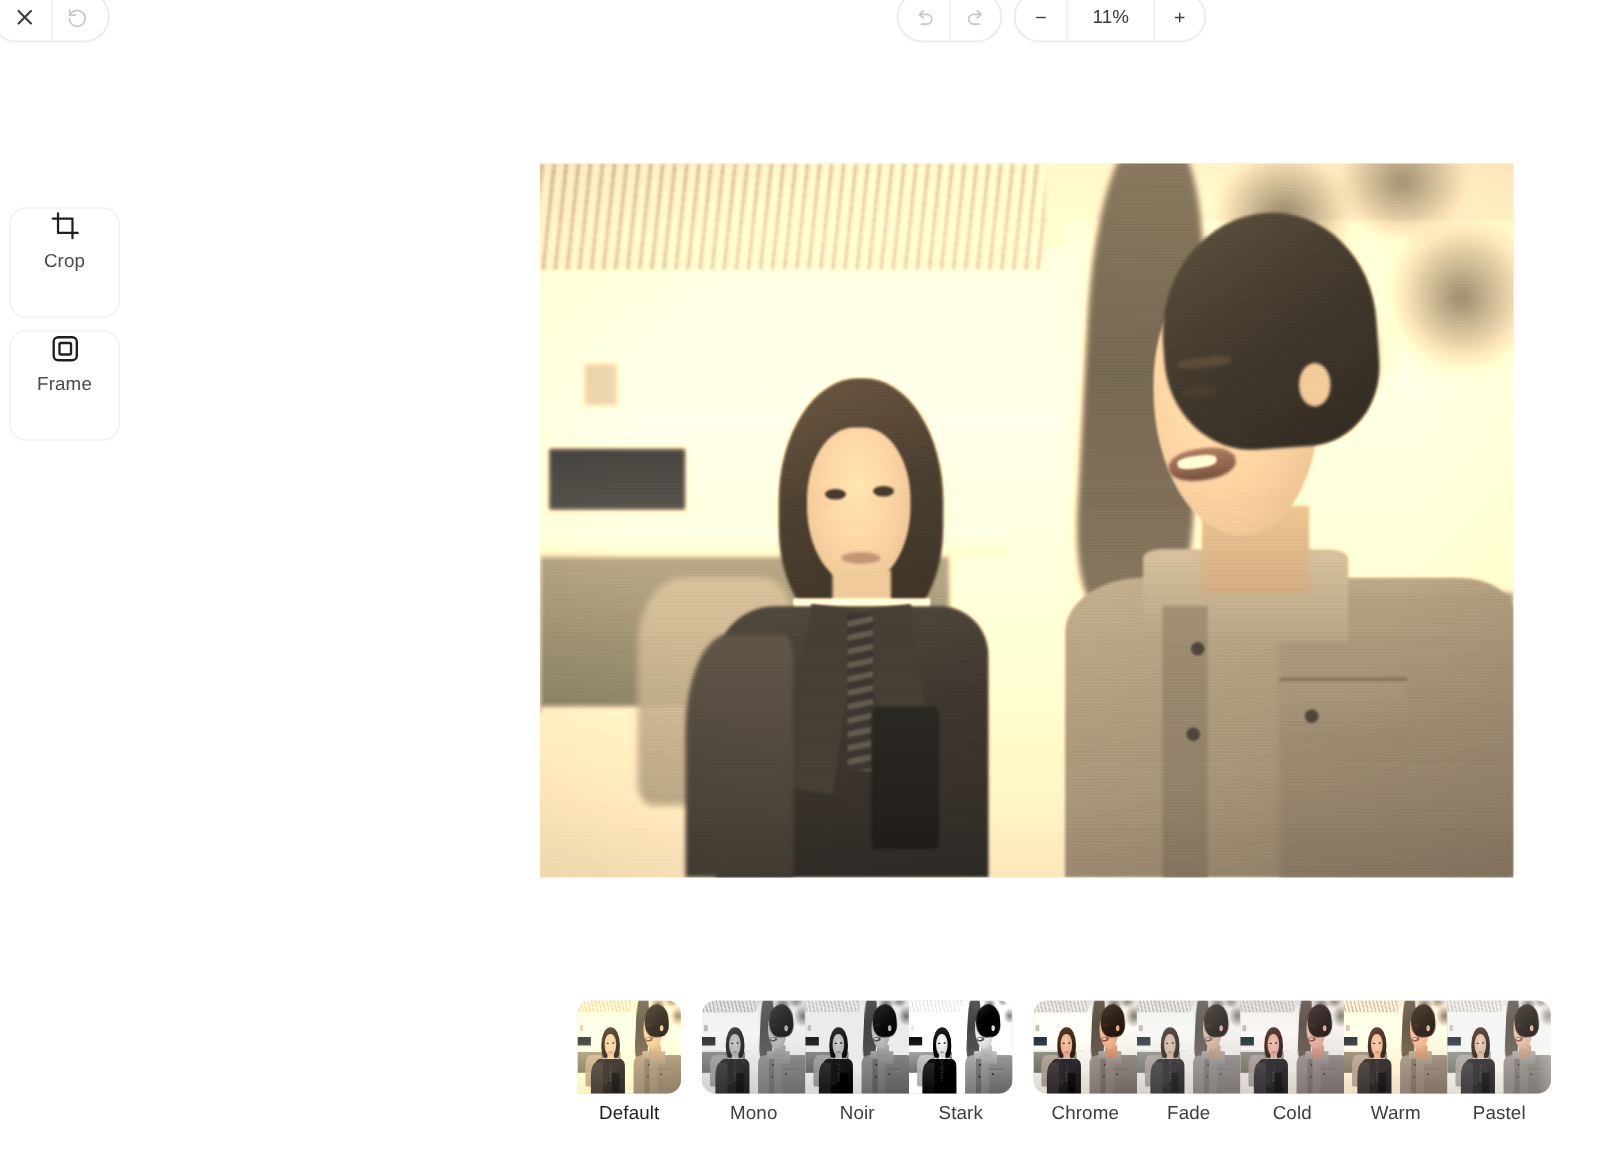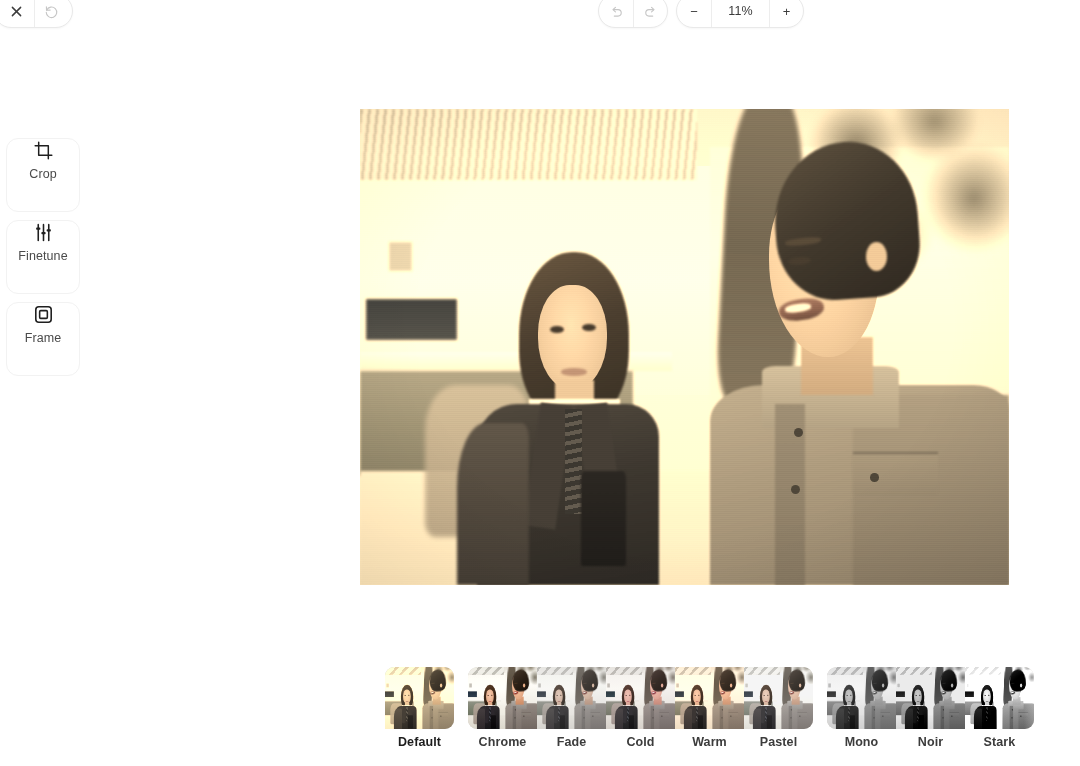--- a/index.html
+++ b/index.html
@@ -403,21 +403,20 @@
   }
 
   .filter-label {
     margin-top: 7px;
     font-size: 12.5px;
     color: #3c3c3c;
     letter-spacing: 0.1px;
     line-height: 1;
     white-space: nowrap;
     text-align: center;
-    font-weight: bold;
   }
   .filter-item.selected .filter-label { color: #1d1d1d; }
 
   
   .look-default { filter: sepia(0.62) saturate(1.25) contrast(0.95) brightness(1.06); }
   .look-chrome  { filter: saturate(1.25) contrast(1.12); }
   .look-fade    { filter: saturate(0.72) contrast(0.88) brightness(1.08); }
   .look-cold    { filter: saturate(1.05) hue-rotate(-14deg) brightness(1.02); }
   .look-warm    { filter: sepia(0.28) saturate(1.3) hue-rotate(-6deg) brightness(1.02); }
   .look-pastel  { filter: saturate(0.82) brightness(1.12) contrast(0.92); }
@@ -494,33 +493,20 @@
       <span class="tool-icon">
         <svg width="21" height="21" viewBox="0 0 24 24" fill="none" stroke="currentColor" stroke-width="1.7" stroke-linecap="round" stroke-linejoin="round">
           <path d="M6.5 2.5v15h15"></path>
           <path d="M2.5 6.5h15v15"></path>
         </svg>
       </span>
       <span class="tool-label">Crop</span>
     </div>
 
 
-    <div class="tool-btn">
-      <span class="tool-icon">
-        <svg width="21" height="21" viewBox="0 0 24 24" fill="none" stroke="currentColor" stroke-width="1.8" stroke-linecap="round">
-          <line x1="6" y1="3" x2="6" y2="21"></line>
-          <line x1="12" y1="3" x2="12" y2="21"></line>
-          <line x1="18" y1="3" x2="18" y2="21"></line>
-          <rect x="3.6" y="6.2" width="4.8" height="2.6" rx="0.8" fill="currentColor" stroke="none"></rect>
-          <rect x="9.6" y="11.4" width="4.8" height="2.6" rx="0.8" fill="currentColor" stroke="none"></rect>
-          <rect x="15.6" y="8.2" width="4.8" height="2.6" rx="0.8" fill="currentColor" stroke="none"></rect>
-        </svg>
-      </span>
-      <span class="tool-label">Finetune</span>
-    </div>
 
 
 
     <div class="tool-btn">
       <span class="tool-icon">
         <svg width="21" height="21" viewBox="0 0 24 24" fill="none" stroke="currentColor" stroke-width="1.8" stroke-linejoin="round">
           <rect x="3.2" y="3.2" width="17.6" height="17.6" rx="3.4"></rect>
           <rect x="7.6" y="7.6" width="8.8" height="8.8" rx="1.2"></rect>
         </svg>
       </span>
@@ -637,20 +623,183 @@
               </div>
           </div>
           <span class="filter-label">Default</span>
         </div>
       </div>
 
       <div class="filter-group">
 
         <div class="filter-item">
           <div class="filter-thumb">
+            <div class="mini look-mono">
+                <div class="mini-scene">
+              <div class="ph-sky"></div>
+                  <div class="ph-wall"></div>
+                  <div class="ph-roof"></div>
+              <div class="ph-window-b"></div>
+                  <div class="ph-window-a"></div>
+                  <div class="ph-ledge"></div>
+              <div class="ph-hedge"></div>
+                  <div class="ph-building-r"></div>
+                  <div class="ph-win-r1"></div>
+              <div class="ph-win-r2"></div>
+                  <div class="ph-tree"></div>
+                  <div class="ph-foliage"></div>
+              <div class="ph-ground"></div>
+                  <div class="ph-w-stole"></div>
+                  <div class="ph-w-hair"></div>
+              <div class="ph-w-face"></div>
+                  <div class="ph-w-eye-l"></div>
+                  <div class="ph-w-eye-r"></div>
+              <div class="ph-w-mouth"></div>
+                  <div class="ph-w-neck"></div>
+                  <div class="ph-w-shirt"></div>
+              <div class="ph-w-suit"></div>
+                  <div class="ph-w-lapel-l"></div>
+                  <div class="ph-w-lapel-r"></div>
+              <div class="ph-w-tie"></div>
+                  <div class="ph-w-sleeve"></div>
+                  <div class="ph-w-bag"></div>
+              <div class="ph-m-jacket"></div>
+                  <div class="ph-m-jacket-sh"></div>
+                  <div class="ph-m-collar"></div>
+              <div class="ph-m-neck"></div>
+                  <div class="ph-m-face"></div>
+                  <div class="ph-m-hair"></div>
+              <div class="ph-m-ear"></div>
+                  <div class="ph-m-brow"></div>
+                  <div class="ph-m-eye"></div>
+              <div class="ph-m-mouth"></div>
+                  <div class="ph-m-teeth"></div>
+                  <div class="ph-m-placket"></div>
+              <div class="ph-m-pocket"></div>
+                  <div class="ph-m-btn1"></div>
+                  <div class="ph-m-btn2"></div>
+              <div class="ph-m-btn3"></div>
+            </div>
+              </div>
+          </div>
+          <span class="filter-label">Mono</span>
+        </div>
+
+        <div class="filter-item">
+          <div class="filter-thumb">
+            <div class="mini look-noir">
+                <div class="mini-scene">
+              <div class="ph-sky"></div>
+                  <div class="ph-wall"></div>
+                  <div class="ph-roof"></div>
+              <div class="ph-window-b"></div>
+                  <div class="ph-window-a"></div>
+                  <div class="ph-ledge"></div>
+              <div class="ph-hedge"></div>
+                  <div class="ph-building-r"></div>
+                  <div class="ph-win-r1"></div>
+              <div class="ph-win-r2"></div>
+                  <div class="ph-tree"></div>
+                  <div class="ph-foliage"></div>
+              <div class="ph-ground"></div>
+                  <div class="ph-w-stole"></div>
+                  <div class="ph-w-hair"></div>
+              <div class="ph-w-face"></div>
+                  <div class="ph-w-eye-l"></div>
+                  <div class="ph-w-eye-r"></div>
+              <div class="ph-w-mouth"></div>
+                  <div class="ph-w-neck"></div>
+                  <div class="ph-w-shirt"></div>
+              <div class="ph-w-suit"></div>
+                  <div class="ph-w-lapel-l"></div>
+                  <div class="ph-w-lapel-r"></div>
+              <div class="ph-w-tie"></div>
+                  <div class="ph-w-sleeve"></div>
+                  <div class="ph-w-bag"></div>
+              <div class="ph-m-jacket"></div>
+                  <div class="ph-m-jacket-sh"></div>
+                  <div class="ph-m-collar"></div>
+              <div class="ph-m-neck"></div>
+                  <div class="ph-m-face"></div>
+                  <div class="ph-m-hair"></div>
+              <div class="ph-m-ear"></div>
+                  <div class="ph-m-brow"></div>
+                  <div class="ph-m-eye"></div>
+              <div class="ph-m-mouth"></div>
+                  <div class="ph-m-teeth"></div>
+                  <div class="ph-m-placket"></div>
+              <div class="ph-m-pocket"></div>
+                  <div class="ph-m-btn1"></div>
+                  <div class="ph-m-btn2"></div>
+              <div class="ph-m-btn3"></div>
+            </div>
+              </div>
+          </div>
+          <span class="filter-label">Noir</span>
+        </div>
+
+        <div class="filter-item">
+          <div class="filter-thumb">
+            <div class="mini look-stark">
+                <div class="mini-scene">
+              <div class="ph-sky"></div>
+                  <div class="ph-wall"></div>
+                  <div class="ph-roof"></div>
+              <div class="ph-window-b"></div>
+                  <div class="ph-window-a"></div>
+                  <div class="ph-ledge"></div>
+              <div class="ph-hedge"></div>
+                  <div class="ph-building-r"></div>
+                  <div class="ph-win-r1"></div>
+              <div class="ph-win-r2"></div>
+                  <div class="ph-tree"></div>
+                  <div class="ph-foliage"></div>
+              <div class="ph-ground"></div>
+                  <div class="ph-w-stole"></div>
+                  <div class="ph-w-hair"></div>
+              <div class="ph-w-face"></div>
+                  <div class="ph-w-eye-l"></div>
+                  <div class="ph-w-eye-r"></div>
+              <div class="ph-w-mouth"></div>
+                  <div class="ph-w-neck"></div>
+                  <div class="ph-w-shirt"></div>
+              <div class="ph-w-suit"></div>
+                  <div class="ph-w-lapel-l"></div>
+                  <div class="ph-w-lapel-r"></div>
+              <div class="ph-w-tie"></div>
+                  <div class="ph-w-sleeve"></div>
+                  <div class="ph-w-bag"></div>
+              <div class="ph-m-jacket"></div>
+                  <div class="ph-m-jacket-sh"></div>
+                  <div class="ph-m-collar"></div>
+              <div class="ph-m-neck"></div>
+                  <div class="ph-m-face"></div>
+                  <div class="ph-m-hair"></div>
+              <div class="ph-m-ear"></div>
+                  <div class="ph-m-brow"></div>
+                  <div class="ph-m-eye"></div>
+              <div class="ph-m-mouth"></div>
+                  <div class="ph-m-teeth"></div>
+                  <div class="ph-m-placket"></div>
+              <div class="ph-m-pocket"></div>
+                  <div class="ph-m-btn1"></div>
+                  <div class="ph-m-btn2"></div>
+              <div class="ph-m-btn3"></div>
+            </div>
+              </div>
+          </div>
+          <span class="filter-label">Stark</span>
+        </div>
+
+      </div>
+
+      <div class="filter-group">
+
+        <div class="filter-item">
+          <div class="filter-thumb">
             <div class="mini look-chrome">
                 <div class="mini-scene">
               <div class="ph-sky"></div>
                   <div class="ph-wall"></div>
                   <div class="ph-roof"></div>
               <div class="ph-window-b"></div>
                   <div class="ph-window-a"></div>
                   <div class="ph-ledge"></div>
               <div class="ph-hedge"></div>
                   <div class="ph-building-r"></div>
@@ -902,180 +1051,17 @@
                   <div class="ph-m-btn2"></div>
               <div class="ph-m-btn3"></div>
             </div>
               </div>
           </div>
           <span class="filter-label">Pastel</span>
         </div>
 
       </div>
 
-      <div class="filter-group">
-
-        <div class="filter-item">
-          <div class="filter-thumb">
-            <div class="mini look-mono">
-                <div class="mini-scene">
-              <div class="ph-sky"></div>
-                  <div class="ph-wall"></div>
-                  <div class="ph-roof"></div>
-              <div class="ph-window-b"></div>
-                  <div class="ph-window-a"></div>
-                  <div class="ph-ledge"></div>
-              <div class="ph-hedge"></div>
-                  <div class="ph-building-r"></div>
-                  <div class="ph-win-r1"></div>
-              <div class="ph-win-r2"></div>
-                  <div class="ph-tree"></div>
-                  <div class="ph-foliage"></div>
-              <div class="ph-ground"></div>
-                  <div class="ph-w-stole"></div>
-                  <div class="ph-w-hair"></div>
-              <div class="ph-w-face"></div>
-                  <div class="ph-w-eye-l"></div>
-                  <div class="ph-w-eye-r"></div>
-              <div class="ph-w-mouth"></div>
-                  <div class="ph-w-neck"></div>
-                  <div class="ph-w-shirt"></div>
-              <div class="ph-w-suit"></div>
-                  <div class="ph-w-lapel-l"></div>
-                  <div class="ph-w-lapel-r"></div>
-              <div class="ph-w-tie"></div>
-                  <div class="ph-w-sleeve"></div>
-                  <div class="ph-w-bag"></div>
-              <div class="ph-m-jacket"></div>
-                  <div class="ph-m-jacket-sh"></div>
-                  <div class="ph-m-collar"></div>
-              <div class="ph-m-neck"></div>
-                  <div class="ph-m-face"></div>
-                  <div class="ph-m-hair"></div>
-              <div class="ph-m-ear"></div>
-                  <div class="ph-m-brow"></div>
-                  <div class="ph-m-eye"></div>
-              <div class="ph-m-mouth"></div>
-                  <div class="ph-m-teeth"></div>
-                  <div class="ph-m-placket"></div>
-              <div class="ph-m-pocket"></div>
-                  <div class="ph-m-btn1"></div>
-                  <div class="ph-m-btn2"></div>
-              <div class="ph-m-btn3"></div>
-            </div>
-              </div>
-          </div>
-          <span class="filter-label">Mono</span>
-        </div>
-
-        <div class="filter-item">
-          <div class="filter-thumb">
-            <div class="mini look-noir">
-                <div class="mini-scene">
-              <div class="ph-sky"></div>
-                  <div class="ph-wall"></div>
-                  <div class="ph-roof"></div>
-              <div class="ph-window-b"></div>
-                  <div class="ph-window-a"></div>
-                  <div class="ph-ledge"></div>
-              <div class="ph-hedge"></div>
-                  <div class="ph-building-r"></div>
-                  <div class="ph-win-r1"></div>
-              <div class="ph-win-r2"></div>
-                  <div class="ph-tree"></div>
-                  <div class="ph-foliage"></div>
-              <div class="ph-ground"></div>
-                  <div class="ph-w-stole"></div>
-                  <div class="ph-w-hair"></div>
-              <div class="ph-w-face"></div>
-                  <div class="ph-w-eye-l"></div>
-                  <div class="ph-w-eye-r"></div>
-              <div class="ph-w-mouth"></div>
-                  <div class="ph-w-neck"></div>
-                  <div class="ph-w-shirt"></div>
-              <div class="ph-w-suit"></div>
-                  <div class="ph-w-lapel-l"></div>
-                  <div class="ph-w-lapel-r"></div>
-              <div class="ph-w-tie"></div>
-                  <div class="ph-w-sleeve"></div>
-                  <div class="ph-w-bag"></div>
-              <div class="ph-m-jacket"></div>
-                  <div class="ph-m-jacket-sh"></div>
-                  <div class="ph-m-collar"></div>
-              <div class="ph-m-neck"></div>
-                  <div class="ph-m-face"></div>
-                  <div class="ph-m-hair"></div>
-              <div class="ph-m-ear"></div>
-                  <div class="ph-m-brow"></div>
-                  <div class="ph-m-eye"></div>
-              <div class="ph-m-mouth"></div>
-                  <div class="ph-m-teeth"></div>
-                  <div class="ph-m-placket"></div>
-              <div class="ph-m-pocket"></div>
-                  <div class="ph-m-btn1"></div>
-                  <div class="ph-m-btn2"></div>
-              <div class="ph-m-btn3"></div>
-            </div>
-              </div>
-          </div>
-          <span class="filter-label">Noir</span>
-        </div>
-
-        <div class="filter-item">
-          <div class="filter-thumb">
-            <div class="mini look-stark">
-                <div class="mini-scene">
-              <div class="ph-sky"></div>
-                  <div class="ph-wall"></div>
-                  <div class="ph-roof"></div>
-              <div class="ph-window-b"></div>
-                  <div class="ph-window-a"></div>
-                  <div class="ph-ledge"></div>
-              <div class="ph-hedge"></div>
-                  <div class="ph-building-r"></div>
-                  <div class="ph-win-r1"></div>
-              <div class="ph-win-r2"></div>
-                  <div class="ph-tree"></div>
-                  <div class="ph-foliage"></div>
-              <div class="ph-ground"></div>
-                  <div class="ph-w-stole"></div>
-                  <div class="ph-w-hair"></div>
-              <div class="ph-w-face"></div>
-                  <div class="ph-w-eye-l"></div>
-                  <div class="ph-w-eye-r"></div>
-              <div class="ph-w-mouth"></div>
-                  <div class="ph-w-neck"></div>
-                  <div class="ph-w-shirt"></div>
-              <div class="ph-w-suit"></div>
-                  <div class="ph-w-lapel-l"></div>
-                  <div class="ph-w-lapel-r"></div>
-              <div class="ph-w-tie"></div>
-                  <div class="ph-w-sleeve"></div>
-                  <div class="ph-w-bag"></div>
-              <div class="ph-m-jacket"></div>
-                  <div class="ph-m-jacket-sh"></div>
-                  <div class="ph-m-collar"></div>
-              <div class="ph-m-neck"></div>
-                  <div class="ph-m-face"></div>
-                  <div class="ph-m-hair"></div>
-              <div class="ph-m-ear"></div>
-                  <div class="ph-m-brow"></div>
-                  <div class="ph-m-eye"></div>
-              <div class="ph-m-mouth"></div>
-                  <div class="ph-m-teeth"></div>
-                  <div class="ph-m-placket"></div>
-              <div class="ph-m-pocket"></div>
-                  <div class="ph-m-btn1"></div>
-                  <div class="ph-m-btn2"></div>
-              <div class="ph-m-btn3"></div>
-            </div>
-              </div>
-          </div>
-          <span class="filter-label">Stark</span>
-        </div>
-
-      </div>
-
     </div>
     <div class="strip-fade-right"></div>
   </div>
 
 </div>
 
 </body></html>

